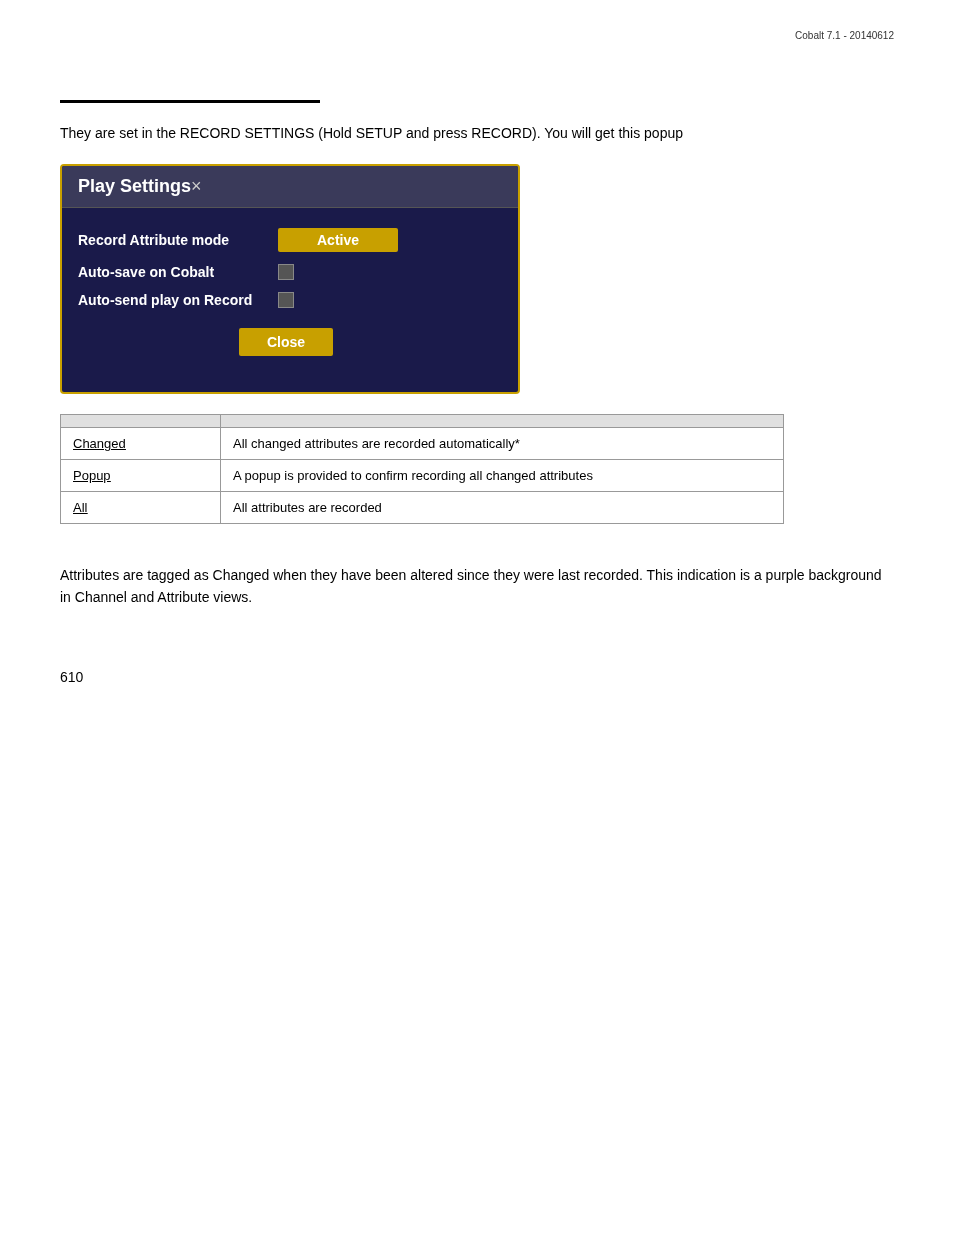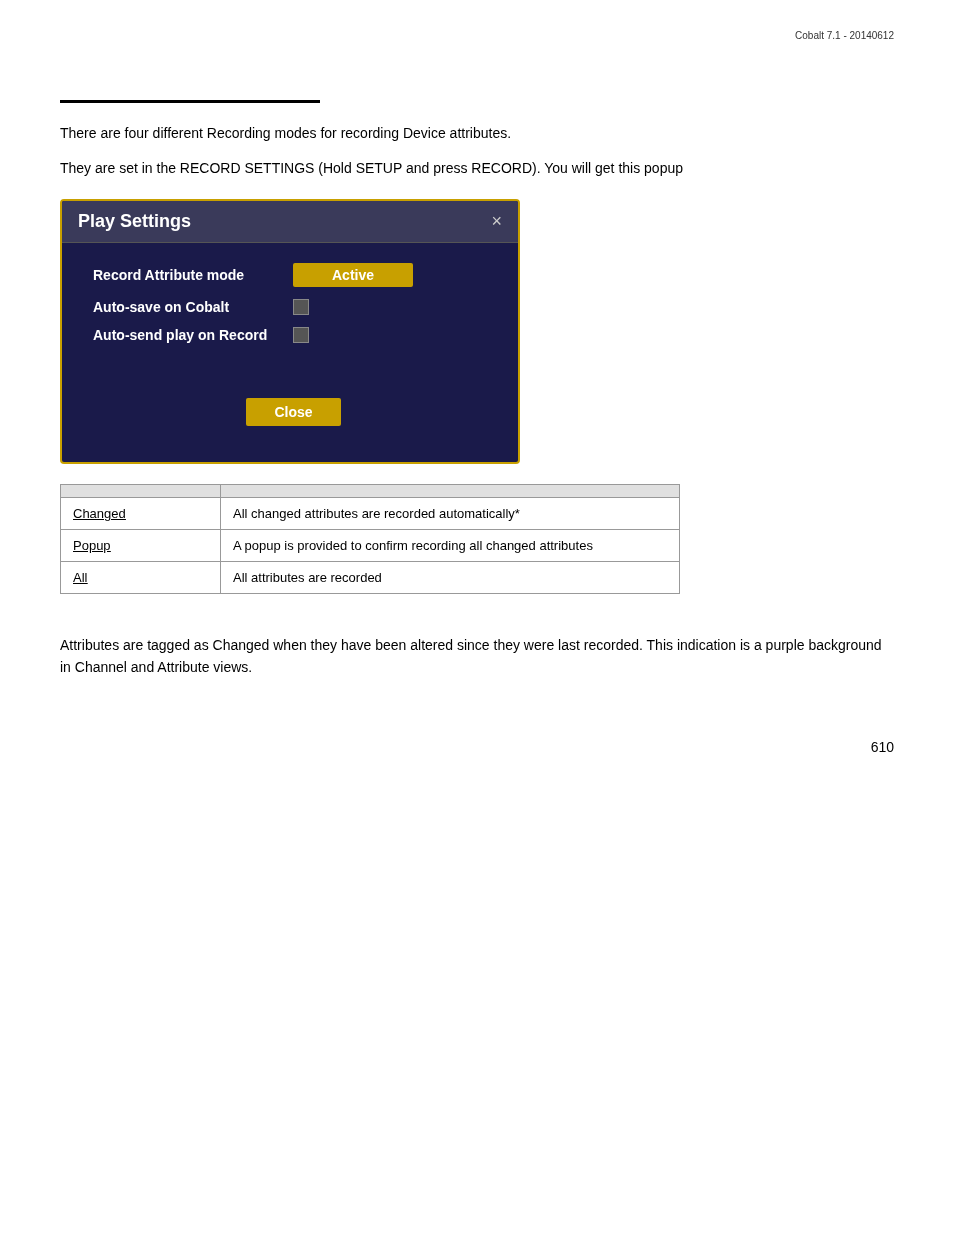--- a/index.html
+++ b/index.html
@@ -51,39 +51,38 @@
       border-radius: 4px;
       width: 460px;
       padding: 0;
       overflow: hidden;
     }
 
     .dialog-titlebar {
       background: #3a3a5a;
       display: flex;
       align-items: center;
-      justify-content: space-between;
       padding: 10px 16px;
       border-bottom: 1px solid #555;
     }
 
     .dialog-title {
       color: #fff;
       font-size: 18px;
       font-weight: bold;
     }
 
     .dialog-close {
       color: #ccc;
       font-size: 18px;
       cursor: pointer;
     }
 
     .dialog-content {
-      padding: 20px 24px 20px 31px;
+      padding: 20px 24px 20px 16px;
     }
 
     .dialog-row {
       display: flex;
       align-items: center;
       margin-bottom: 12px;
       color: #fff;
       font-size: 14px;
       font-weight: bold;
     }
@@ -121,32 +120,31 @@
 
     .close-btn {
       background: #c8a000;
       color: #fff;
       border: none;
       padding: 6px 28px;
       font-size: 14px;
       font-weight: bold;
       cursor: pointer;
       border-radius: 2px;
-      margin-top: 35px;
     }
 
     
     .modes-label {
       margin: 20px 0 10px 0;
       font-size: 14px;
     }
 
     .modes-table {
       border-collapse: collapse;
-      width: 620px;
+      width: 724px;
       margin-bottom: 16px;
     }
 
     .modes-table th,
     .modes-table td {
       border: 1px solid #999;
       padding: 8px 12px;
       font-size: 13px;
       vertical-align: top;
     }
@@ -183,37 +181,36 @@
       text-decoration: underline;
     }
 
     .changed-section {
       margin-top: 40px;
       font-size: 14px;
       line-height: 1.6;
     }
 
     .page-number {
-      text-align: right;
+      text-align: left;
       margin-top: 60px;
       font-size: 14px;
     }
   </style>
 </head>
 <body>
 
 <div class="page-container">
 
   <div class="header-right">
     <span>Cobalt 7.1 - 20140612</span>
   </div>
 
   <div class="divider-line"></div>
 
-  <p class="intro-text">There are four different Recording modes for recording Device attributes.</p>
 
   <p class="intro-text">They are set in the RECORD SETTINGS (Hold SETUP and press RECORD). You will get this popup</p>
 
   <div class="dialog-wrapper">
     <div class="dialog-box">
 
       <div class="dialog-titlebar">
         <span class="dialog-title">Play Settings</span>
         <span class="dialog-close">×</span>
       </div>

